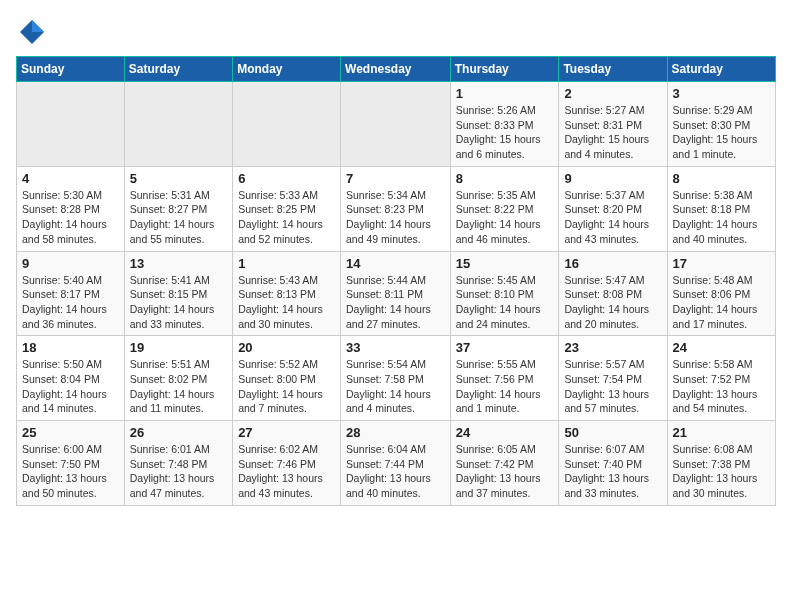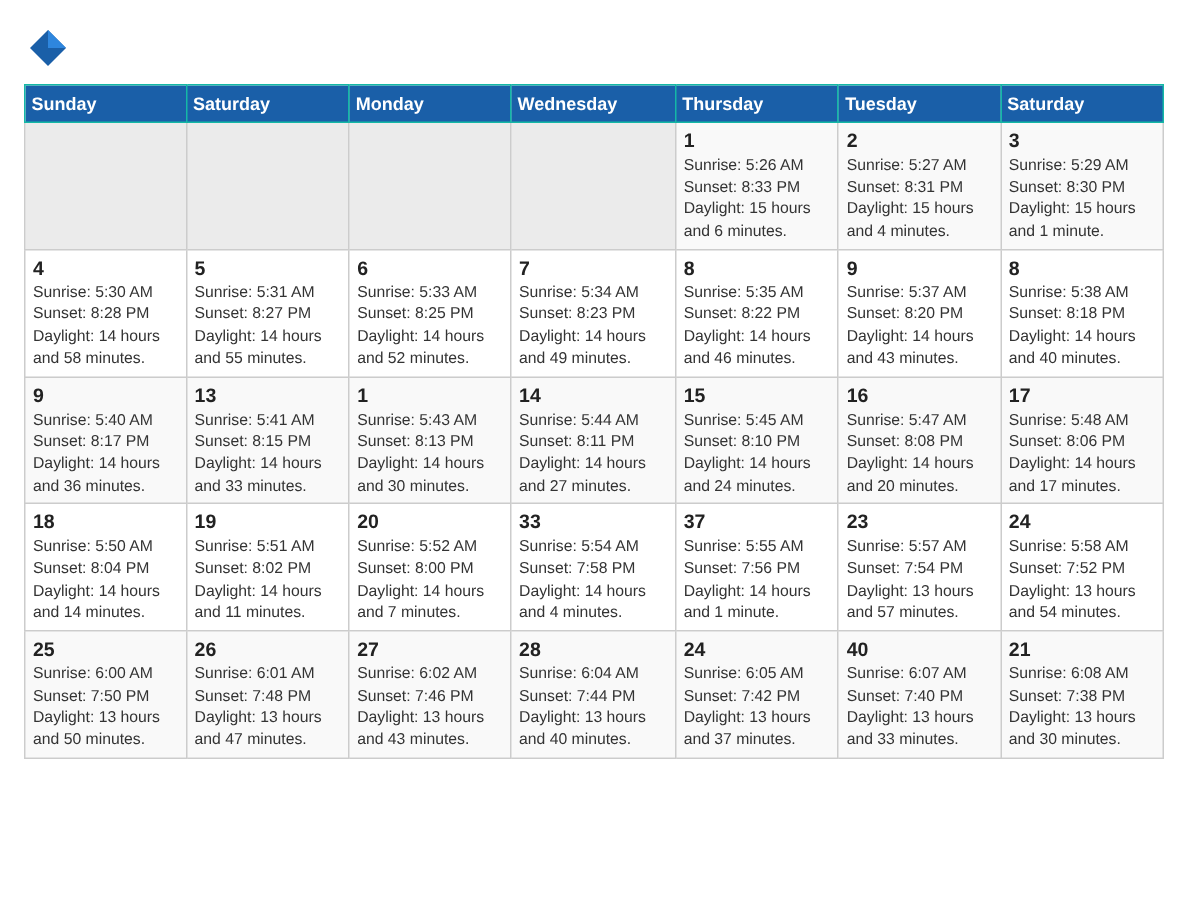--- a/index.html
+++ b/index.html
@@ -249,21 +249,21 @@
         </td>
         <td>
           <span class="day-number">28</span>
           <div class="day-info">Sunrise: 6:04 AM<br>Sunset: 7:44 PM<br>Daylight: 13 hours and 40 minutes.</div>
         </td>
         <td>
           <span class="day-number">24</span>
           <div class="day-info">Sunrise: 6:05 AM<br>Sunset: 7:42 PM<br>Daylight: 13 hours and 37 minutes.</div>
         </td>
         <td>
-          <span class="day-number">40</span>
+          <span class="day-number">50</span>
           <div class="day-info">Sunrise: 6:07 AM<br>Sunset: 7:40 PM<br>Daylight: 13 hours and 33 minutes.</div>
         </td>
         <td>
           <span class="day-number">21</span>
           <div class="day-info">Sunrise: 6:08 AM<br>Sunset: 7:38 PM<br>Daylight: 13 hours and 30 minutes.</div>
         </td>
       </tr>
     </tbody>
 </table>
 

